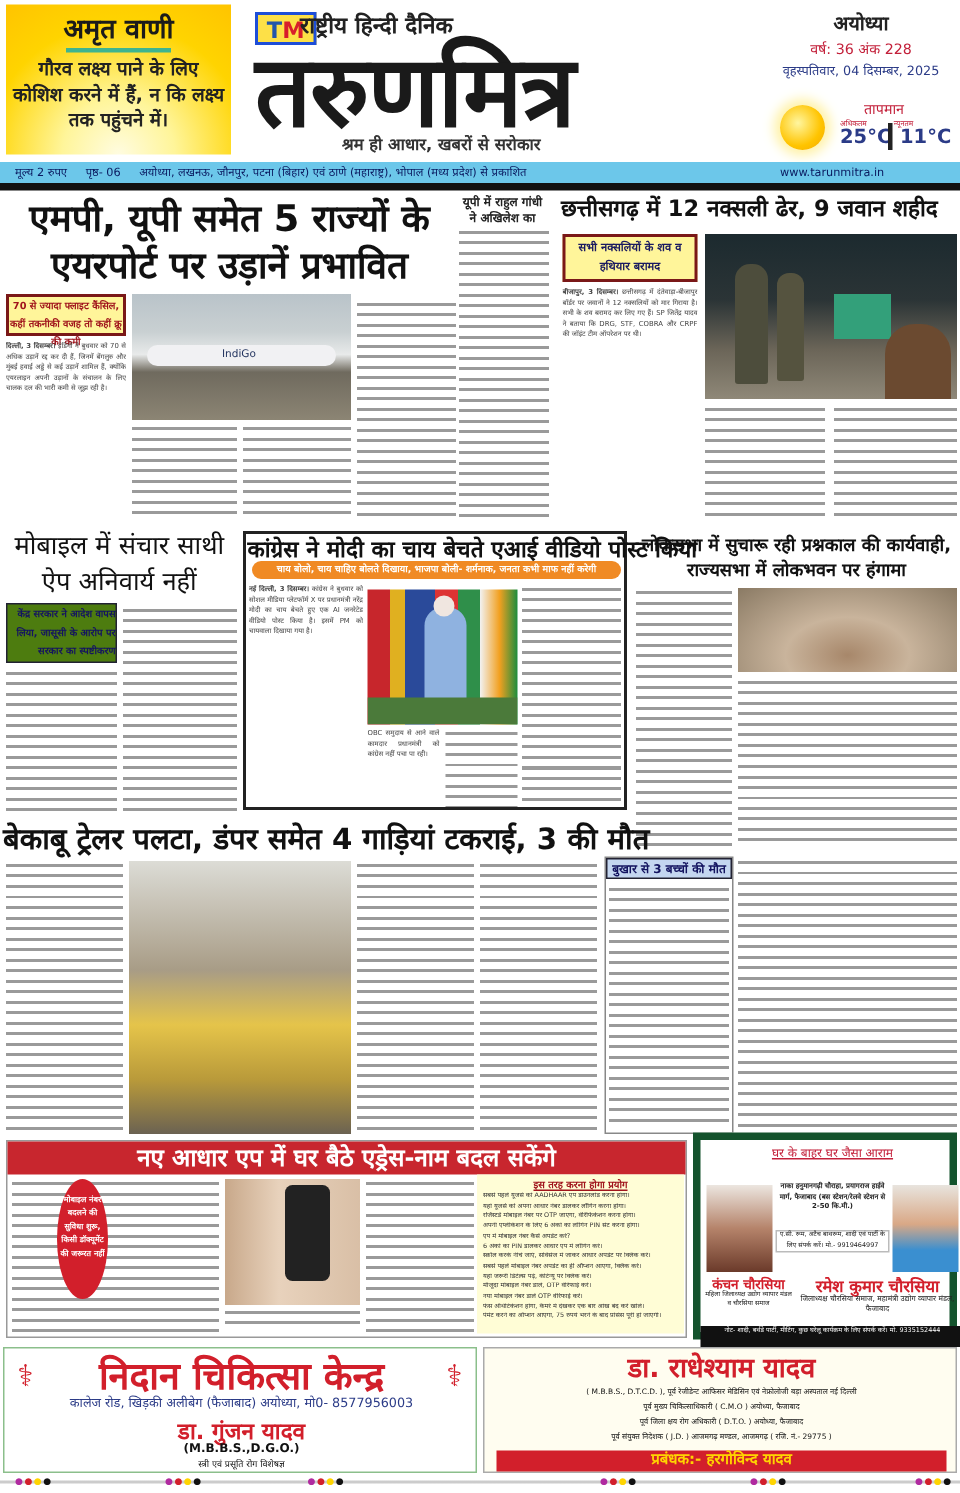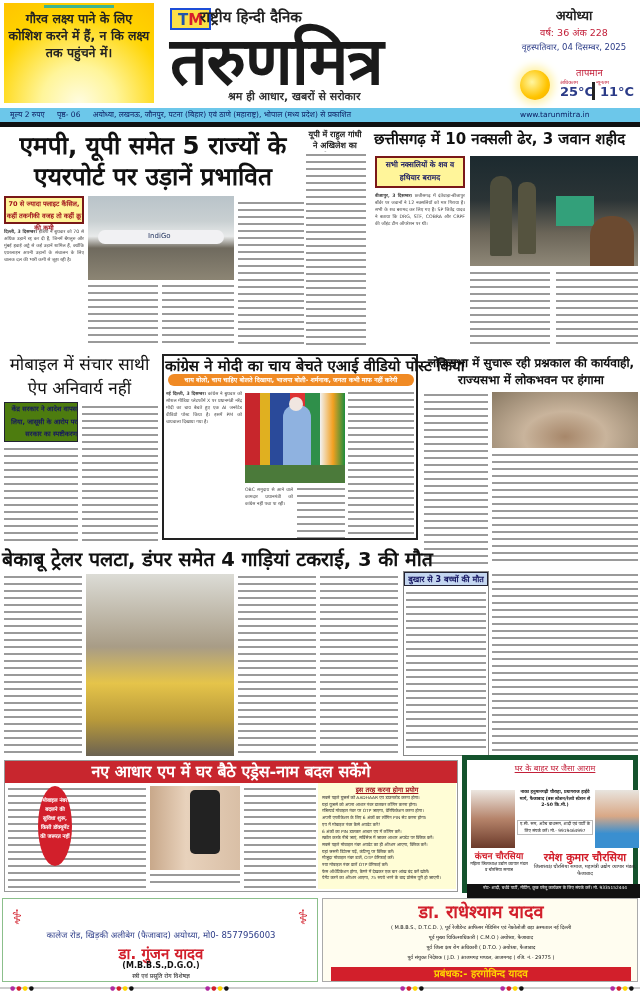--- a/index.html
+++ b/index.html
@@ -81,20 +81,21 @@
 .rady .n{position:absolute;left:0;top:0;width:316px;text-align:center;font-size:18px;font-weight:bold;color:#d21f2b}
 .rady .l{position:absolute;left:0;width:316px;text-align:center;font-size:5px;color:#111}
 .rady .mgr{position:absolute;left:8px;top:68px;width:300px;height:14px;background:#d21f2b;color:#ffd400;font-size:10px;font-weight:bold;text-align:center;line-height:14px}
 .dots{left:0;top:984px;width:640px;height:8px;background:linear-gradient(90deg,#ccc 0,#ccc 100%) center/100% 2px no-repeat}
 .caduceus{position:absolute;top:6px;width:16px;height:50px;font-size:20px;color:#d21f2b;text-align:center}
 </style>
 </head>
 <body>
 
 <div class="abs amrit">
+  <div class="t">अमृत वाणी</div>
   <div class="bar"></div>
   <div class="q">गौरव लक्ष्य पाने के लिए कोशिश करने में हैं, न कि लक्ष्य तक पहुंचने में।</div>
 </div>
 <div class="abs logo-box">
     <div class="tm">T<b>M</b></div>
   </div>
 <div class="abs tagline-top">राष्ट्रीय हिन्दी दैनिक</div>
 <div class="abs masthead-title">तरुणमित्र</div>
 <div class="abs motto">श्रम ही आधार, खबरों से सरोकार</div>
 <div class="abs edition">
@@ -127,21 +128,21 @@
 <div class="abs photo" style="left:88px;top:196px;width:146px;height:84px;background:linear-gradient(#b9c3c9 0,#c9d0d2 30%,#e8eaea 48%,#6f6a5e 62%,#8c8574 100%)">
   <div style="position:absolute;left:10px;top:34px;width:126px;height:14px;border-radius:7px;background:#f1f1f3"></div>
   <div style="position:absolute;left:60px;top:36px;font-size:7px;color:#22335e">IndiGo</div>
 </div>
 <div class="abs body-text lines" style="left:88px;top:283px;width:70px;height:63px"></div>
 <div class="abs body-text lines" style="left:162px;top:283px;width:72px;height:63px"></div>
 <div class="abs body-text lines" style="left:238px;top:200px;width:66px;height:146px"></div>
 <div class="abs side-head">यूपी में राहुल गांधी ने अखिलेश का छोड़ा साथ</div>
 <div class="abs body-text lines" style="left:306px;top:152px;width:60px;height:194px"></div>
 
-<div class="abs cg-head">छत्तीसगढ़ में 10 नक्सली ढेर, 3 जवान शहीद</div>
+<div class="abs cg-head">छत्तीसगढ़ में 12 नक्सली ढेर, 9 जवान शहीद</div>
 <div class="abs cg-kicker">सभी नक्सलियों के शव व हथियार बरामद</div>
 <div class="abs body-text" style="left:375px;top:192px;width:90px;height:154px"><b>बीजापुर, 3 दिसम्बर।</b> <span>छत्तीसगढ़ में दंतेवाड़ा-बीजापुर बॉर्डर पर जवानों ने 12 नक्सलियों को मार गिराया है। सभी के शव बरामद कर लिए गए हैं। SP जितेंद्र यादव ने बताया कि DRG, STF, COBRA और CRPF की जॉइंट टीम ऑपरेशन पर थी।</span></div>
 <div class="abs photo" style="left:470px;top:156px;width:168px;height:110px;background:linear-gradient(#1c2a2f 0,#2b3436 40%,#6b6558 70%,#8f8878 100%)">
   <div style="position:absolute;left:20px;top:20px;width:22px;height:80px;border-radius:10px 10px 2px 2px;background:#4d4d3c"></div>
   <div style="position:absolute;left:48px;top:26px;width:18px;height:72px;border-radius:8px 8px 2px 2px;background:#55533f"></div>
   <div style="position:absolute;left:86px;top:40px;width:38px;height:30px;background:#33a07a"></div>
   <div style="position:absolute;left:120px;top:60px;width:44px;height:50px;border-radius:20px 20px 0 0;background:#6b4a30"></div>
 </div>
 <div class="abs body-text lines" style="left:470px;top:270px;width:80px;height:76px"></div>
 <div class="abs body-text lines" style="left:556px;top:270px;width:82px;height:76px"></div>
@@ -216,20 +217,21 @@
   <div class="n1">कंचन चौरसिया</div>
   <div class="n1s">महिला जिलाध्यक्ष उद्योग व्यापार मंडल व चौरसिया समाज</div>
   <div class="n2">रमेश कुमार चौरसिया</div>
   <div class="n2s">जिलाध्यक्ष चौरसिया समाज, महामंत्री उद्योग व्यापार मंडल, फैजाबाद</div>
   <div class="foot">नोट- शादी, बर्थडे पार्टी, मीटिंग, कुछ घरेलू कार्यक्रम के लिए संपर्क करें। मो. 9335152444</div>
 </div>
 
 <div class="abs clinic">
   <div class="caduceus" style="left:6px">⚕</div>
   <div class="caduceus" style="right:6px">⚕</div>
+  <div class="n">निदान चिकित्सा केन्द्र</div>
   <div class="a">कालेज रोड, खिड़की अलीबेग (फैजाबाद) अयोध्या, मो0- 8577956003</div>
   <div class="d">डा. गुंजन यादव</div>
   <div class="q">(M.B.B.S.,D.G.O.)</div>
   <div class="s">स्त्री एवं प्रसूति रोग विशेषज्ञ</div>
 </div>
 <div class="abs rady">
   <div class="n">डा. राधेश्याम यादव</div>
   <div class="l" style="top:25px">( M.B.B.S., D.T.C.D. ), पूर्व रेजीडेन्ट आफिसर मेडिसिन एवं नेफ्रोलोजी बड़ा अस्पताल नई दिल्ली</div>
   <div class="l" style="top:35px">पूर्व मुख्य चिकित्साधिकारी ( C.M.O ) अयोध्या, फैजाबाद</div>
   <div class="l" style="top:45px">पूर्व जिला क्षय रोग अधिकारी ( D.T.O. ) अयोध्या, फैजाबाद</div>

